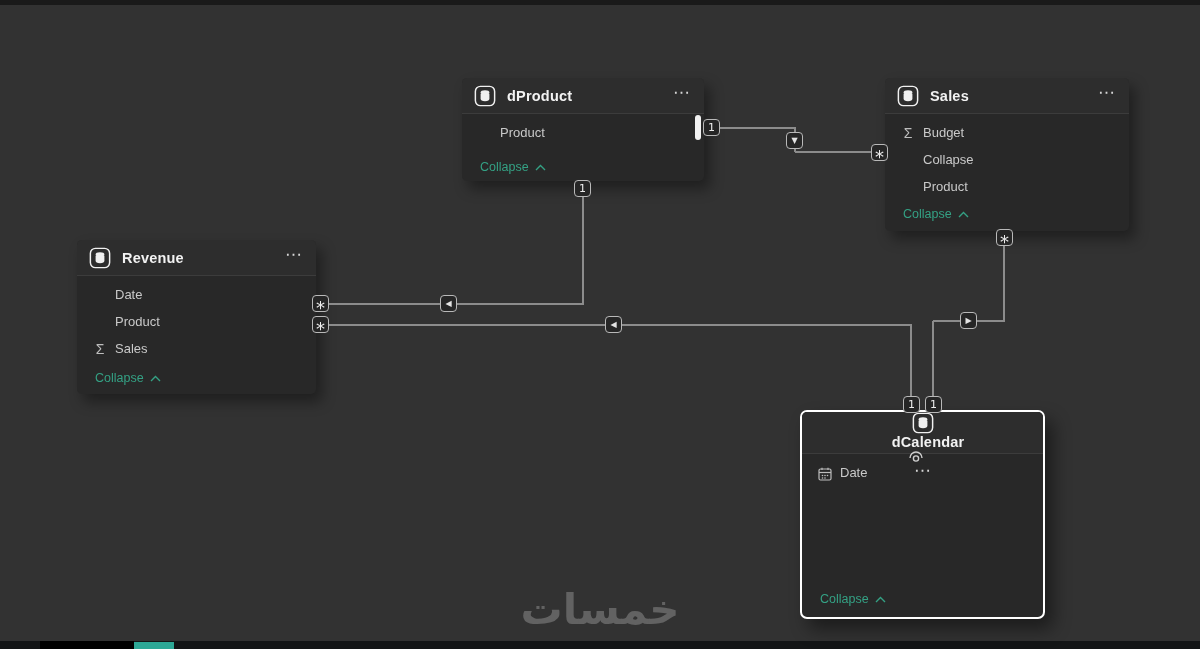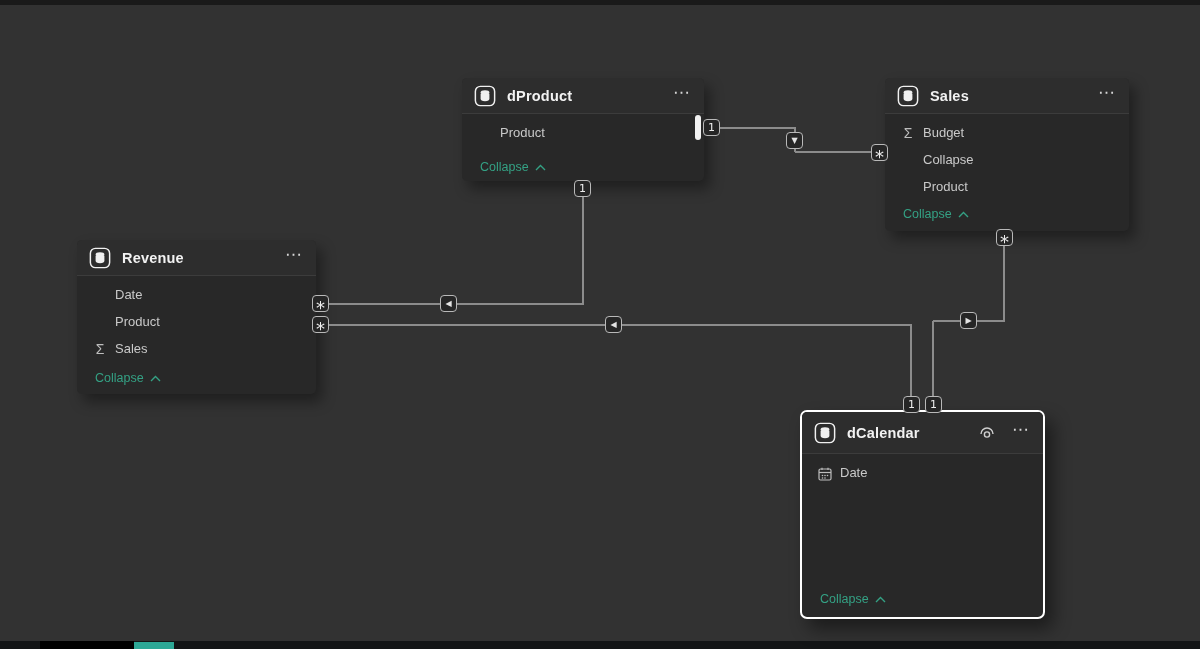--- a/index.html
+++ b/index.html
@@ -72,39 +72,40 @@
   #card-revenue  {left:77px; top:240px;width:239px;height:154px;}
   #card-dcalendar{
     left:800px;top:410px;width:245px;height:209px;
     border:2px solid #ffffff;border-radius:7px;z-index:2;
     box-shadow:8px 10px 18px rgba(0,0,0,.45);
   }
   #card-dproduct  .collapse-link{bottom:7px;}
   #card-target    .collapse-link{bottom:10px;}
   #card-revenue   .collapse-link{bottom:9px;}
   #card-dcalendar .collapse-link{bottom:11px;}
-  #card-dcalendar .card-header{height:42px;border-radius:5px 5px 0 0;}
+  #card-dcalendar .card-header{height:42px;border-radius:5px 5px 0 0;flex-direction:column;}
 
   
   .watermark{
     position:absolute;left:470px;top:585px;width:260px;text-align:center;
     color:#626262;font-size:42px;font-weight:bold;direction:rtl;z-index:0;
     font-family:"DejaVu Sans",sans-serif;letter-spacing:1px;
   }
 </style>
 </head>
 <body>
 
 <div id="canvas">
 
   <div class="top-strip"></div>
   <div class="bottom-bar"></div>
   <div class="bottom-black-seg"></div>
   <div class="bottom-teal-seg"></div>
 
+  <div class="watermark">خمسات</div>
 
   <div class="rel-line h" style="left:329px;top:303px;width:255px;"></div>
   <div class="rel-line v" style="left:582px;top:197px;height:107px;"></div>
   <div class="marker many" style="left:312px;top:295px;">*</div>
   <div class="marker arrow" style="left:440px;top:295px;">◀</div>
   <div class="marker one" style="left:574px;top:180px;">1</div>
 
   <div class="rel-line h" style="left:329px;top:324px;width:583px;"></div>
   <div class="rel-line v" style="left:910px;top:325px;height:73px;"></div>
   <div class="marker many" style="left:312px;top:316px;">*</div>

